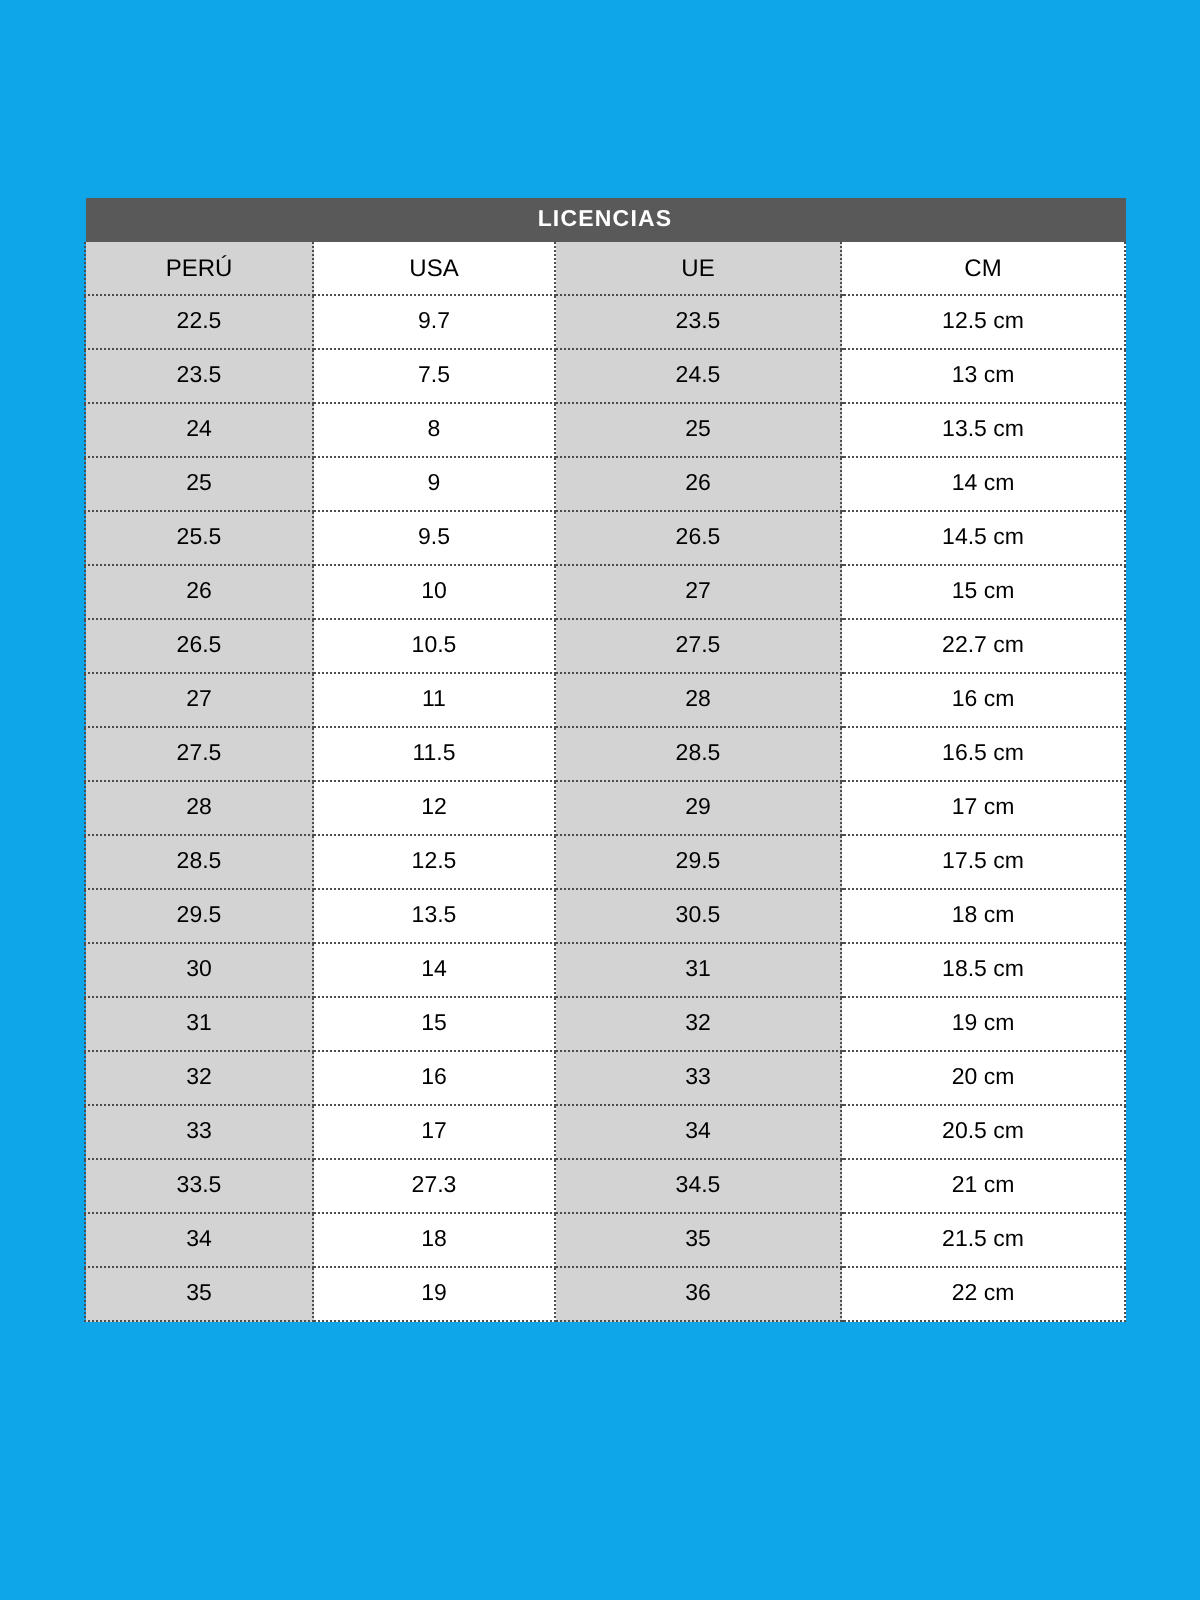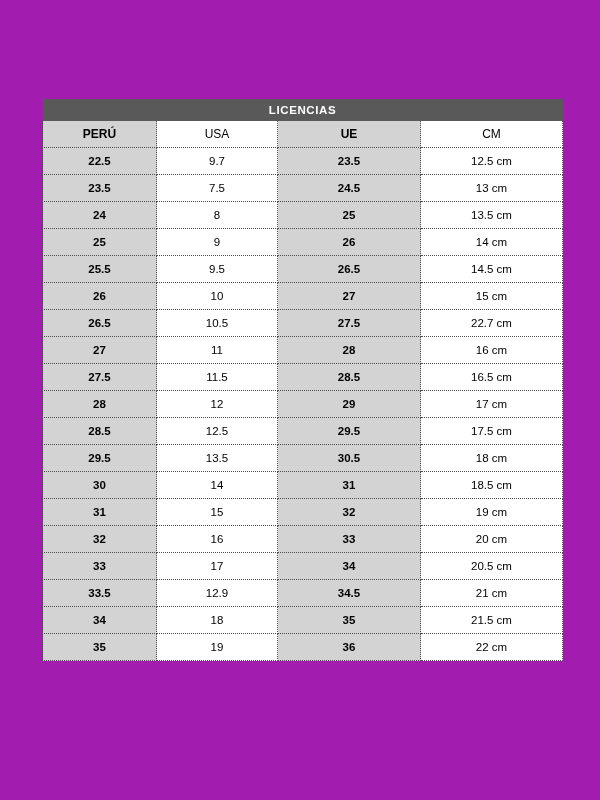--- a/index.html
+++ b/index.html
@@ -11,21 +11,21 @@
     width: 600px;
     height: 800px;
     font-family: "Liberation Sans", sans-serif;
     -webkit-font-smoothing: antialiased;
   }
 
   .page {
     position: relative;
     width: 600px;
     height: 800px;
-    background: #a21caf;
+    background: #0ea5e9;
     overflow: hidden;
   }
 
   .size-table-wrap {
     position: absolute;
     left: 42px;
     top: 99px;
     width: 520px;
   }
 
@@ -72,21 +72,21 @@
 
   
   tr.head-row th.hcell {
     border-bottom: 1px dotted #4d4d4d;
     font-size: 12px;
   }
 
   
   .col-shaded {
     background: #d3d3d3 !important;
-    font-weight: bold;
+    font-weight: normal;
   }
   .col-plain {
     background: #ffffff;
     font-weight: normal;
   }
 
   
   tr.data-row:last-child td.dcell {
     border-bottom: 1px dotted #4d4d4d;
   }
@@ -207,21 +207,21 @@
             <td class="dcell col-plain">20 cm</td>
           </tr>
           <tr class="data-row">
             <td class="dcell col-shaded">33</td>
             <td class="dcell col-plain">17</td>
             <td class="dcell col-shaded">34</td>
             <td class="dcell col-plain">20.5 cm</td>
           </tr>
           <tr class="data-row">
             <td class="dcell col-shaded">33.5</td>
-            <td class="dcell col-plain">12.9</td>
+            <td class="dcell col-plain">27.3</td>
             <td class="dcell col-shaded">34.5</td>
             <td class="dcell col-plain">21 cm</td>
           </tr>
           <tr class="data-row">
             <td class="dcell col-shaded">34</td>
             <td class="dcell col-plain">18</td>
             <td class="dcell col-shaded">35</td>
             <td class="dcell col-plain">21.5 cm</td>
           </tr>
           <tr class="data-row">

